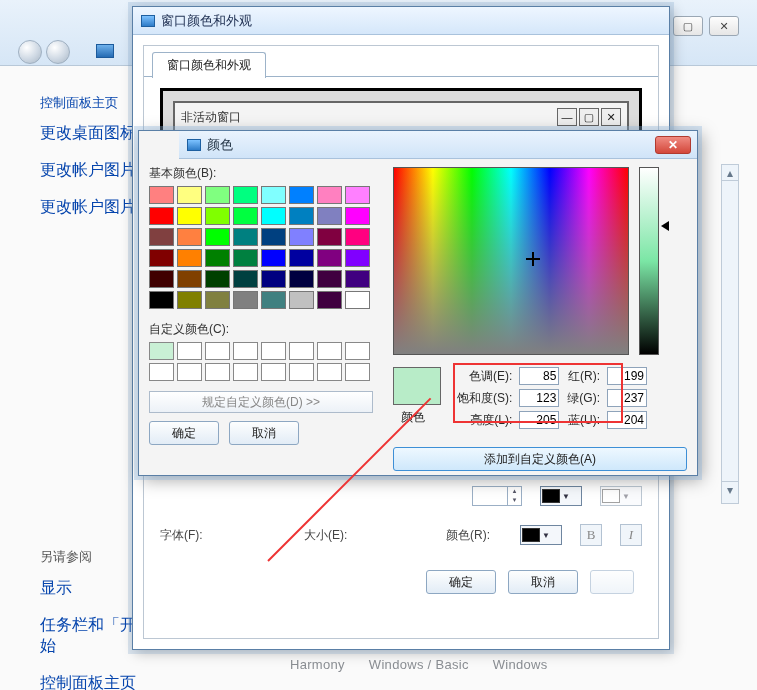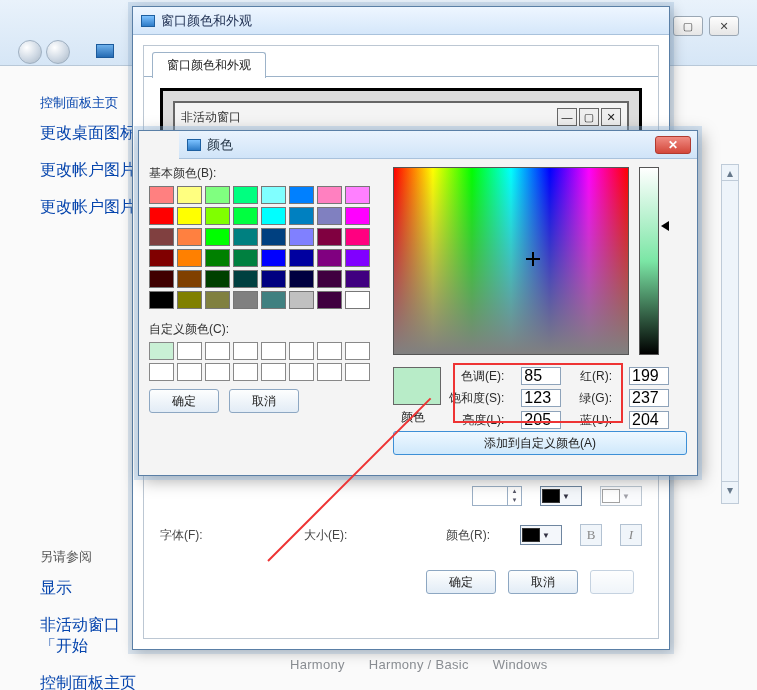--- a/index.html
+++ b/index.html
@@ -193,37 +193,37 @@
   }
   .lum-arrow{position:absolute;left:512px;top:56px;width:0;height:0;border-top:5px solid transparent;border-bottom:5px solid transparent;border-right:8px solid #000;}
 
   .preview-solid{
     position:absolute;left:244px;top:202px;width:48px;height:38px;border:1px solid #666;
     background:#b8ecc8;
   }
   .preview-solid-label{position:absolute;left:252px;top:244px;font-size:12px;}
 
   .val-grid{
-    position:absolute;left:300px;top:202px;
-    display:grid;grid-template-columns:auto 42px auto 42px;gap:4px 16px;font-size:12px;align-items:center;
+    position:absolute;left:308px;top:202px;
+    display:grid;grid-template-columns:auto 42px auto 42px;gap:4px 6px;font-size:12px;align-items:center;
   }
   .val-grid .vl{color:#2a2a2a;text-align:right;padding-right:1px;}
   .val-grid input{
-    width:40px;height:18px;border:1px solid #8ea3ba;background:#fff;font-size:16px;text-align:left;padding:0 2px;
+    width:40px;height:18px;border:1px solid #8ea3ba;background:#fff;font-size:12px;text-align:right;padding:0 2px;
   }
   .hsl-box{
     position:absolute;left:304px;top:198px;width:170px;height:60px;
     border:2px solid #e33; pointer-events:none;
   }
 
   .add-custom{
     position:absolute;left:244px;top:266px;right:0;height:24px;
     display:flex;
   }
-  .add-custom .btn{flex:1;border-color:#3d8fd6;background:linear-gradient(#eef8ff,#cfe8fb);}
+  .add-custom .btn{flex:1;border-color:#3d8fd6;background:linear-gradient(#eef8ff,#cfe8fb);margin-top:16px;}
 
   
   .red-line{
     position:absolute;left:268px;top:560px;width:230px;height:0;
     border-top:2px solid #e33;
     transform-origin:left center;transform:rotate(-45deg);
     pointer-events:none;
   }
 
 </style>
@@ -245,34 +245,34 @@
   </div>
 
   <div class="cp-sidebar">
     <div class="cp-head">控制面板主页</div>
     <div class="cp-link">更改桌面图标</div>
     <div class="cp-link">更改帐户图片</div>
     <div class="cp-link">更改帐户图片</div>
     <div class="cp-section2">
       <div class="cp-head2">另请参阅</div>
       <div class="cp-link">显示</div>
-      <div class="cp-link">非活动窗口「开始</div>
+      <div class="cp-link">任务栏和「开始</div>
       <div class="cp-link">控制面板主页</div>
     </div>
   </div>
 
   <div class="explorer-scroll">
     <div class="arrow">▴</div>
     <div style="height:300px"></div>
     <div class="arrow b">▾</div>
   </div>
 
   <div class="bg-labels">
     <span>Harmony</span>
-    <span>Harmony / Basic</span>
+    <span>Windows / Basic</span>
     <span>Windows</span>
   </div>
 </div>
 
 <div class="win1">
   <div class="win1-titlebar">
     <span class="title-icon"></span>
     <span>窗口颜色和外观</span>
   </div>
   <div class="win1-body">
@@ -408,20 +408,21 @@
       <div class="csw"></div>
       <div class="csw"></div>
       <div class="csw"></div>
       <div class="csw"></div>
       <div class="csw"></div>
       <div class="csw"></div>
       <div class="csw"></div>
       <div class="csw"></div>
     </div>
 
+    <div class="define-btn">规定自定义颜色(D) &gt;&gt;</div>
     <div class="okcancel">
       <div class="btn">确定</div>
       <div class="btn">取消</div>
     </div>
 
     <div class="gradient-area">
       <div class="crosshair"></div>
     </div>
     <div class="lum-strip"></div>
     <div class="lum-arrow"></div>

